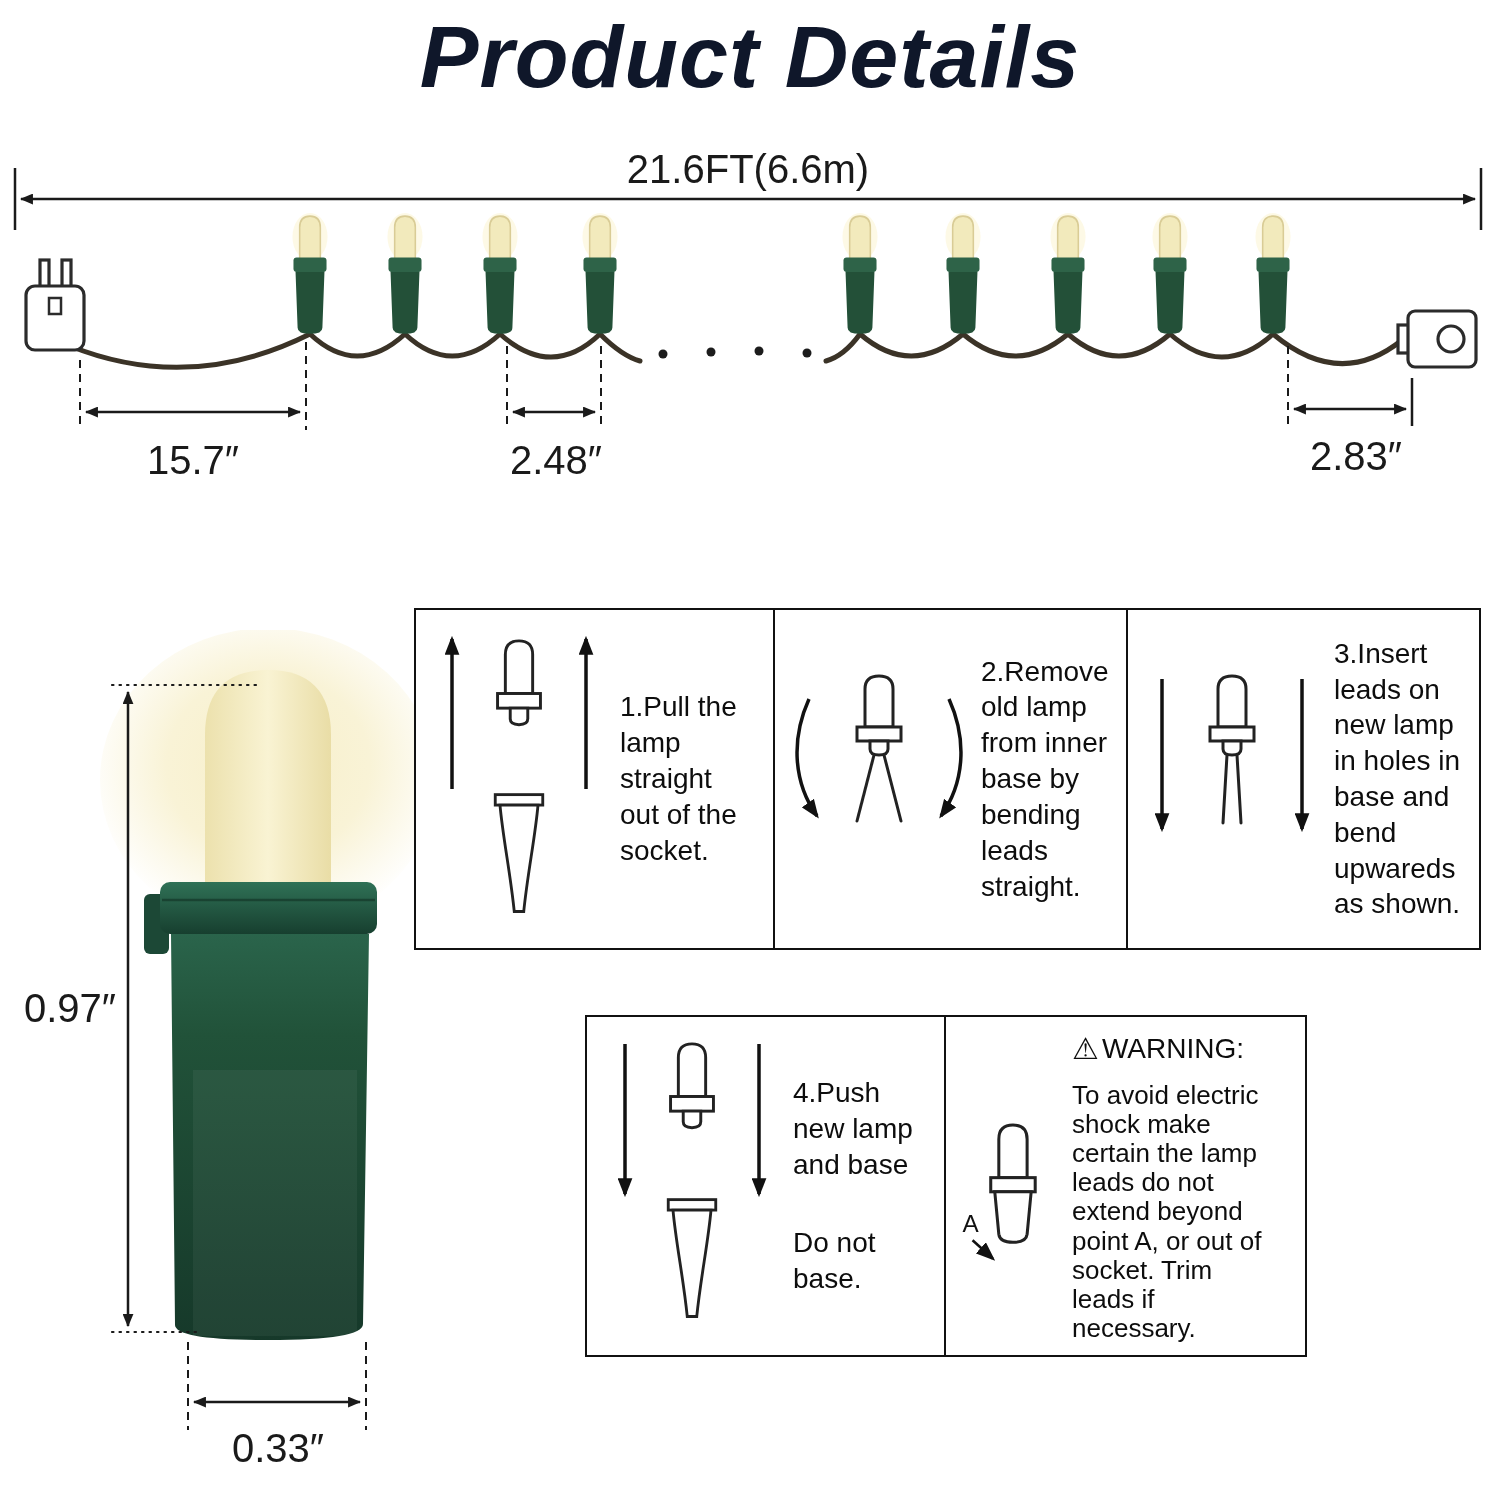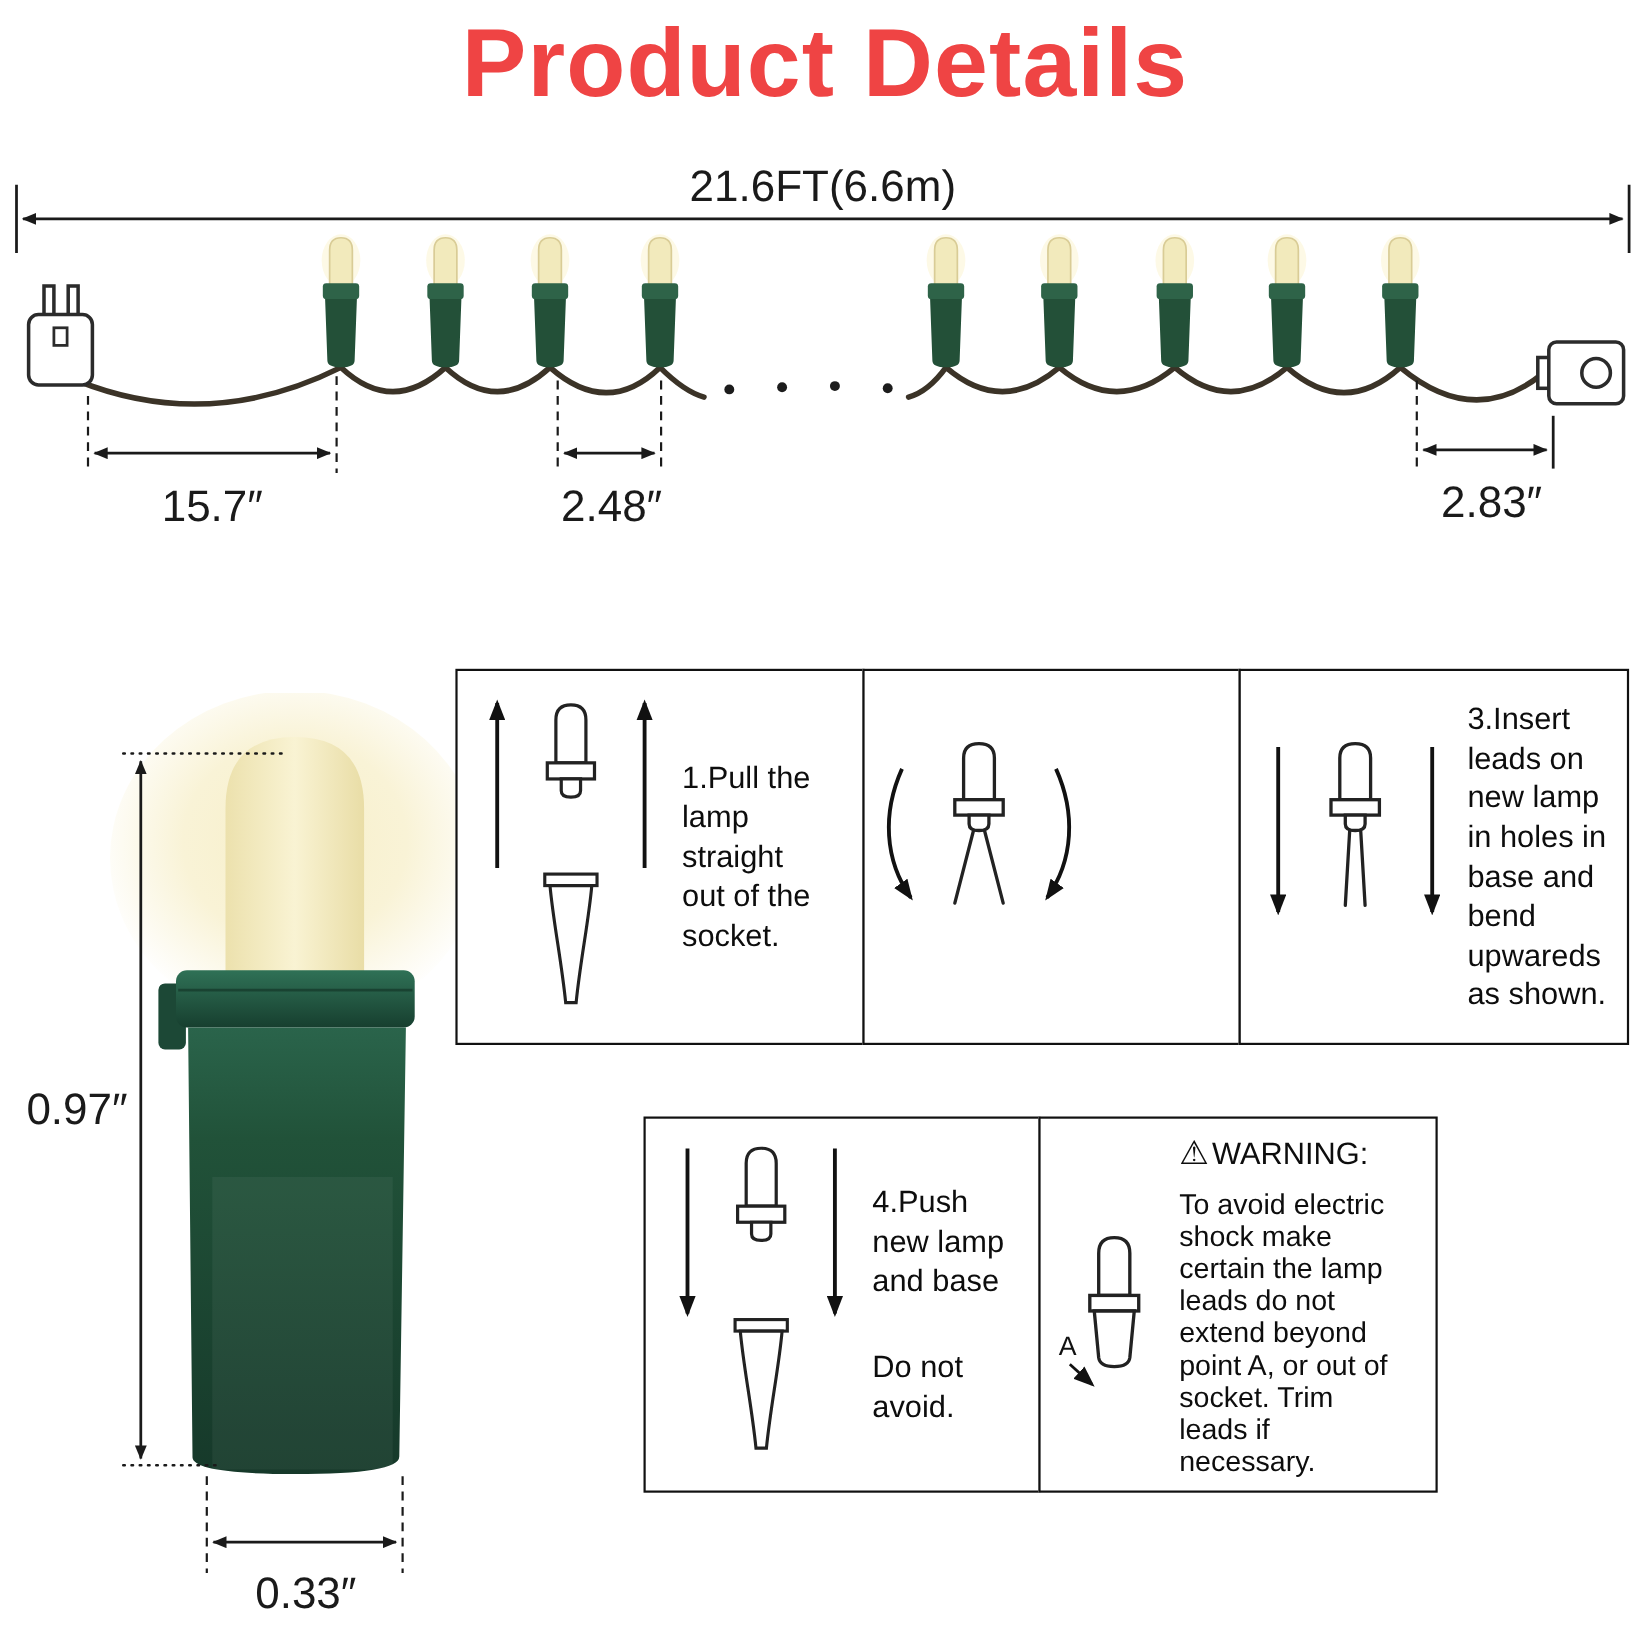--- a/index.html
+++ b/index.html
@@ -5,21 +5,21 @@
   * { margin:0; padding:0; box-sizing:border-box; }
   html,body { background:#fff; }
   body {
     width:1500px; height:1492px; position:relative; overflow:hidden;
     font-family:"Liberation Sans", sans-serif; color:#111;
   }
   .abs { position:absolute; }
   .title {
     position:absolute; top:6px; left:0; width:100%;
     text-align:center; font-size:88px; font-weight:700;
-    color:#ef4444; letter-spacing:1px;
+    color:#0f172a; letter-spacing:1px;font-style:italic;
   }
   
   .dimline { stroke:#1a1a1a; stroke-width:2.5; }
   .tick { stroke:#1a1a1a; stroke-width:2.5; }
   .dash { stroke:#1a1a1a; stroke-width:2; stroke-dasharray:8 6; fill:none; }
   .dots { stroke:#1a1a1a; stroke-width:2.2; stroke-dasharray:1.5 6; stroke-linecap:round; fill:none; }
   .dlabel { font-family:"Liberation Sans", sans-serif; font-size:40px; fill:#1a1a1a; }
   .outl { fill:#fff; stroke:#2b2b2b; stroke-width:3.2; }
   .gl { fill:#fff; stroke:#222; stroke-width:3; }
   .lead { stroke:#222; stroke-width:3; fill:none; stroke-linecap:round; }
@@ -216,20 +216,21 @@
     </svg>
     <div class="itext" style="width:138px;margin-left:6px">1.Pull the lamp straight out of the socket.</div>
   </div>
 
   <div class="ibox" style="width:357px">
     <svg width="200" height="310" viewBox="0 0 200 310" style="margin-left:4px">
       <use href="#lampWithLeads" x="50" y="45" width="100" height="160"></use>
       <path class="iarrow" d="M30,75 C12,115 14,158 38,192" marker-end="url(#insA)"></path>
       <path class="iarrow" d="M170,75 C188,115 186,158 162,192" marker-end="url(#insA)"></path>
     </svg>
+    <div class="itext" style="width:145px;margin-left:2px">2.Remove old lamp from inner base by bending leads straight.</div>
   </div>
 
   <div class="ibox" style="width:357px">
     <svg width="200" height="310" viewBox="0 0 200 310" style="margin-left:4px">
       <line class="iarrow" x1="30" y1="55" x2="30" y2="205" marker-end="url(#insA)"></line>
       <line class="iarrow" x1="170" y1="55" x2="170" y2="205" marker-end="url(#insA)"></line>
       <use href="#lampLeadsStraight" x="50" y="45" width="100" height="160"></use>
     </svg>
     <div class="itext" style="width:145px;margin-left:2px">3.Insert leads on new lamp in holes in base and bend upwareds as shown.</div>
   </div>
@@ -239,21 +240,21 @@
 
   <div class="ibox" style="width:361px">
     <svg width="190" height="320" viewBox="0 0 190 320" style="margin-left:10px">
       <line class="iarrow" x1="28" y1="18" x2="28" y2="168" marker-end="url(#insA)"></line>
       <line class="iarrow" x1="162" y1="18" x2="162" y2="168" marker-end="url(#insA)"></line>
       <use href="#lampGlyph" x="56" y="10" width="78" height="122"></use>
       <use href="#baseGlyph" x="57" y="168" width="76" height="130"></use>
     </svg>
     <div style="margin-left:6px">
       <div class="itext" style="width:135px">4.Push new lamp and base</div>
-      <div class="itext" style="width:135px;margin-top:42px">Do not avoid.</div>
+      <div class="itext" style="width:135px;margin-top:42px">Do not base.</div>
     </div>
   </div>
 
   <div class="ibox" style="width:363px;align-items:flex-start">
     <svg width="112" height="192" viewBox="0 0 110 190" style="margin:98px 0 0 14px">
       <use href="#seatedLamp" x="0" y="0" width="110" height="190"></use>
       <text x="2" y="116" font-size="24" fill="#111" font-family="Liberation Sans, sans-serif">A</text>
       <line x1="12" y1="124" x2="32" y2="142" stroke="#111" stroke-width="2.5" marker-end="url(#insA)"></line>
     </svg>
     <div class="wtext">

